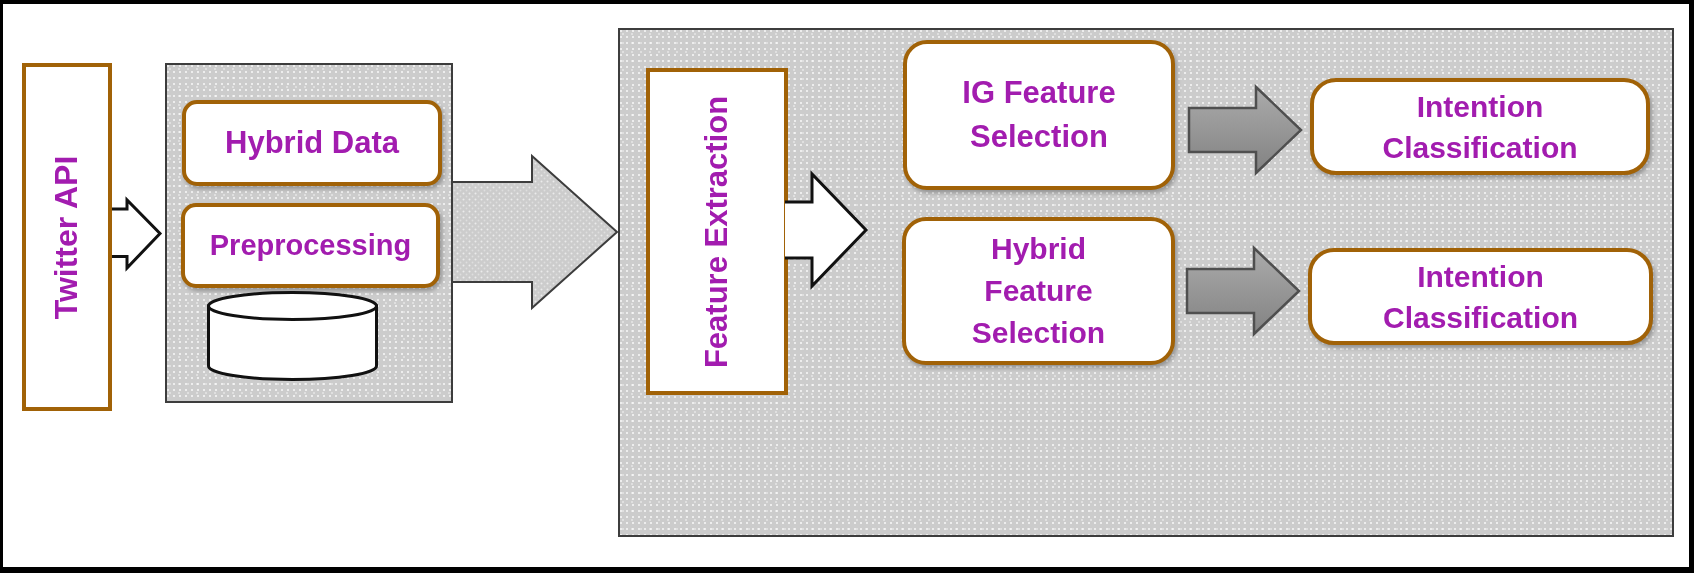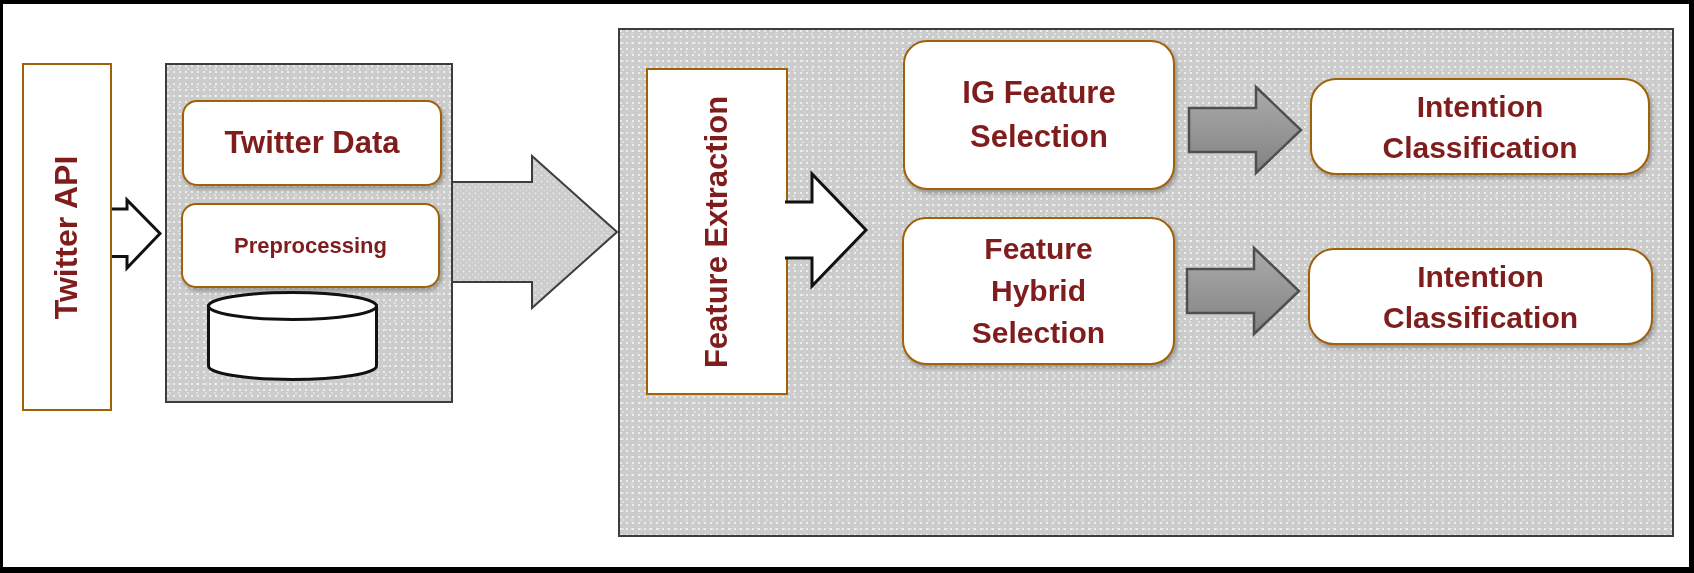--- a/index.html
+++ b/index.html
@@ -22,25 +22,25 @@
     background-image:
       radial-gradient(circle at 1px 1px, rgba(255,255,255,.65) 1px, transparent 1.5px),
       radial-gradient(circle at 3px 4px, rgba(255,255,255,.38) 1px, transparent 1.5px);
     background-size:6px 6px, 9px 9px;
     border:2px solid #3d3d3d;
     box-sizing:border-box;
     z-index:1;
   }
   .white-box{
     background:#ffffff;
-    border:2px solid #a16207;
+    border:4px solid #a16207;
     box-sizing:border-box;
     display:flex;align-items:center;justify-content:center;
     text-align:center;
-    color:#7f1d1d;font-weight:700;
+    color:#a21caf;font-weight:700;
     z-index:3;
   }
   .rounded{border-radius:26px;box-shadow:2px 3px 4px rgba(0,0,0,.28);}
   .rounded-lg{border-radius:24px;box-shadow:2px 3px 4px rgba(0,0,0,.28);}
   .vlabel{transform:rotate(-90deg);white-space:nowrap;}
   .lines{line-height:42px;font-size:31px;}
   .lines span{display:block;}
   svg.flow{position:absolute;overflow:visible;z-index:2;}
   .cyl-label{
     position:absolute;z-index:4;
@@ -57,25 +57,25 @@
     <span class="vlabel" style="font-size:32px;">Twitter API</span>
   </div>
 
   <svg class="flow" style="left:105px;top:195px;" width="60" height="80" viewBox="105 195 60 80">
     <path d="M109,209 L127,209 L127,200 L160,233.5 L127,268 L127,256.5 L109,256.5" fill="#ffffff" stroke="#111111" stroke-width="3" stroke-linejoin="miter"></path>
   </svg>
 
   <div class="abs gray-container" style="left:165px;top:63px;width:288px;height:340px;"></div>
 
   <div class="abs white-box rounded" style="left:182px;top:100px;width:260px;height:86px;border-radius:15px;">
-    <span style="font-size:31px;">Twitter Data</span>
+    <span style="font-size:31px;">Hybrid Data</span>
   </div>
 
   <div class="abs white-box rounded" style="left:181px;top:203px;width:259px;height:85px;border-radius:15px;">
-    <span style="font-size:22px;">Preprocessing</span>
+    <span style="font-size:29px;">Preprocessing</span>
   </div>
 
   <svg class="flow" style="left:205px;top:290px;z-index:3;" width="175" height="94" viewBox="205 290 175 94">
     <path d="M208.5,306 L208.5,366 A84,13.5 0 0 0 376.5,366 L376.5,306 Z" fill="#ffffff" stroke="#111111" stroke-width="3"></path>
     <ellipse cx="292.5" cy="306" rx="84" ry="13.5" fill="#ffffff" stroke="#111111" stroke-width="3"></ellipse>
   </svg>
 
   <svg class="flow" style="left:450px;top:150px;" width="172" height="164" viewBox="450 150 172 164">
     <defs>
       <pattern id="stipple" width="6" height="6" patternUnits="userSpaceOnUse">
@@ -99,22 +99,22 @@
 
   <div class="abs white-box rounded-lg" style="left:903px;top:40px;width:272px;height:150px;">
     <div class="lines" style="line-height:44px;">
       <span>IG Feature</span>
       <span>Selection</span>
     </div>
   </div>
 
   <div class="abs white-box rounded-lg" style="left:902px;top:217px;width:273px;height:148px;">
     <div class="lines" style="line-height:42px;font-size:30px;">
+      <span>Hybrid</span>
       <span>Feature</span>
-      <span>Hybrid</span>
       <span>Selection</span>
     </div>
   </div>
 
   <svg class="flow" style="left:1183px;top:82px;" width="124" height="96" viewBox="1183 82 124 96">
     <defs>
       <linearGradient id="darkgrad" x1="0" y1="0" x2="0" y2="1">
         <stop offset="0" stop-color="#ababab"></stop>
         <stop offset="1" stop-color="#828282"></stop>
       </linearGradient>

